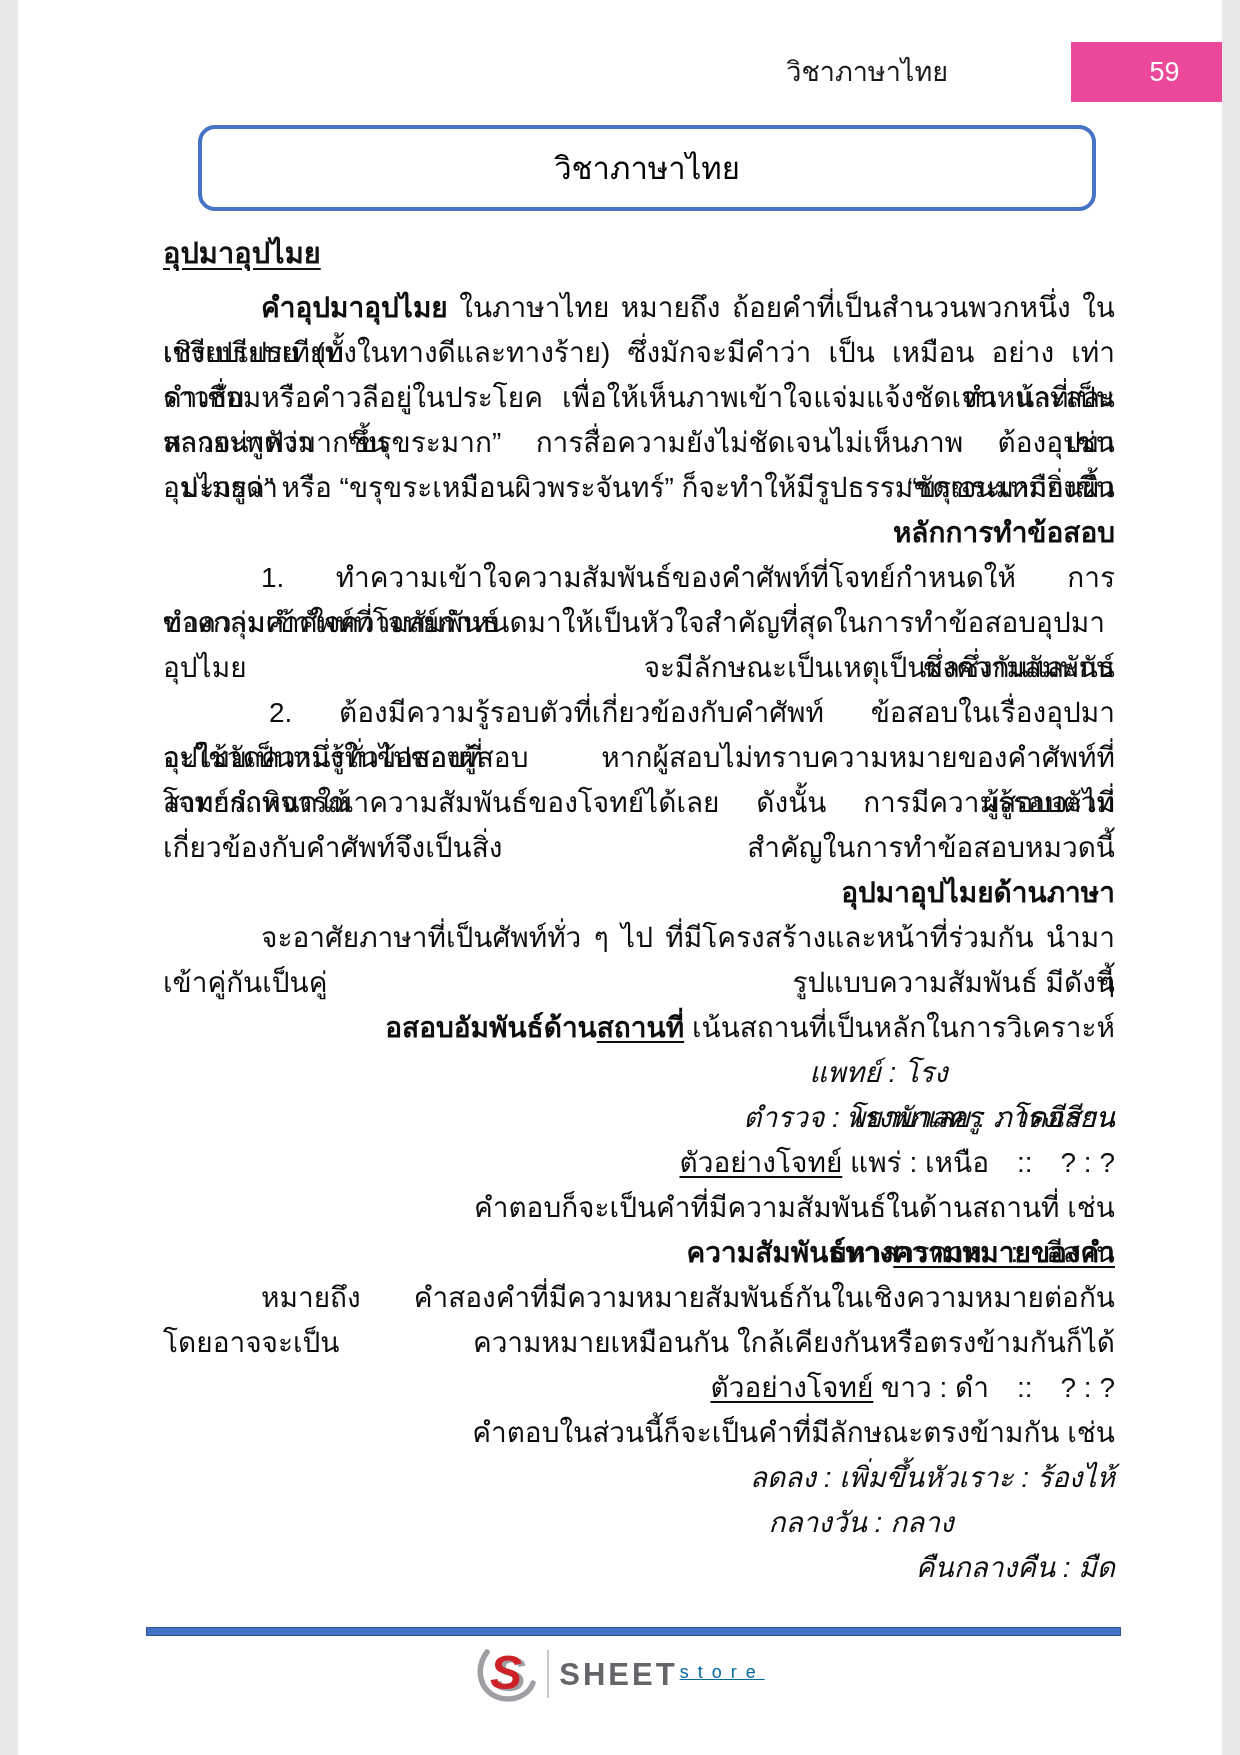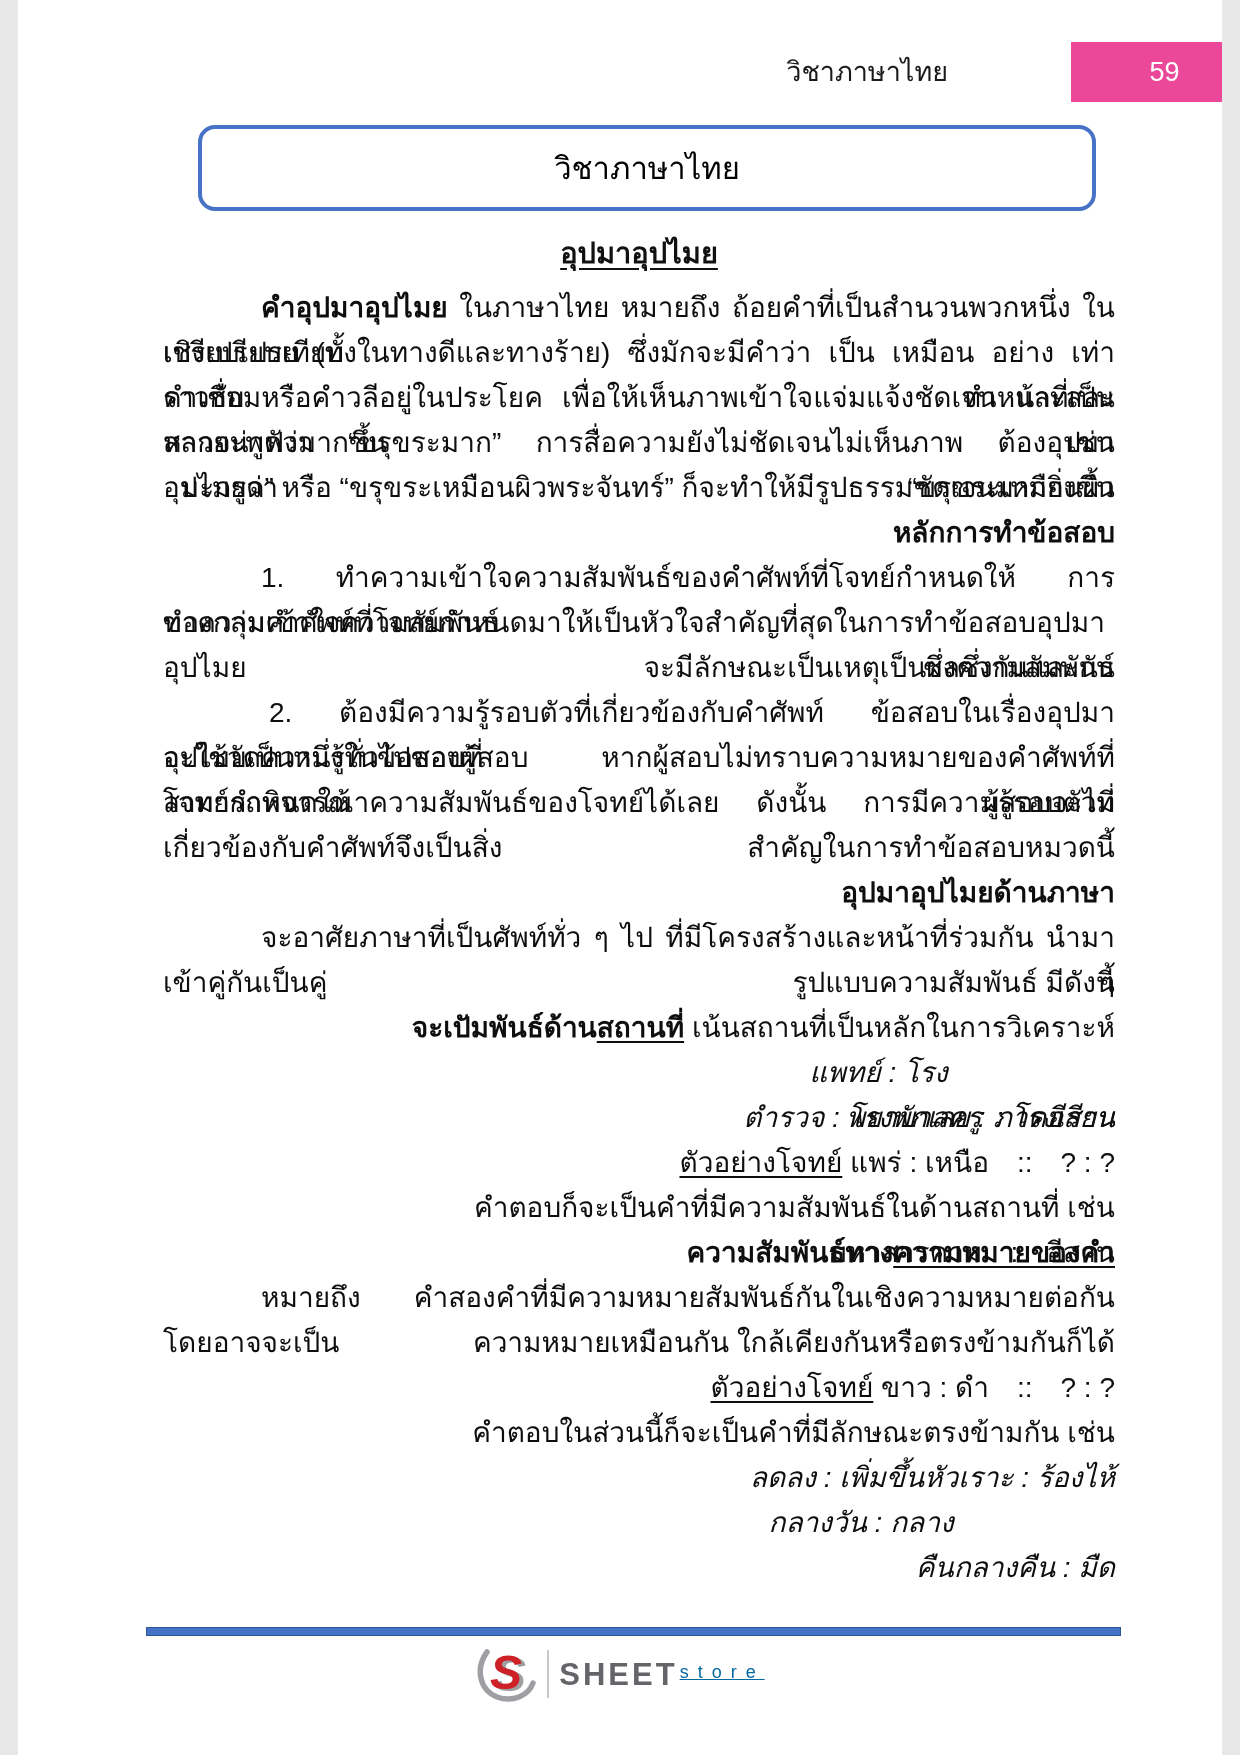--- a/index.html
+++ b/index.html
@@ -24,21 +24,21 @@
   .title-box {
     position:absolute; top:125px; left:180px; width:898px; height:86px;
     border:4.5px solid #4673C5; border-radius:17px;
     display:flex; align-items:center; justify-content:center;
     font-size:31px; color:#000;
   }
 
   
   .section-title {
     position:absolute; top:230px; left:145px; width:952px;
-    text-align:center; font-size:29px; font-weight:bold;
+    text-align:left; font-size:29px; font-weight:bold;
     text-decoration:underline; text-underline-offset:5px;
   }
 
   
   .content {
     position:absolute; top:285px; left:145px; width:952px;
     font-size:28px; color:#0e0e0e;
   }
   .line { height:45px; line-height:45px; white-space:normal;text-align:right; }
   .line .b { font-weight:bold; }
@@ -89,21 +89,21 @@
       <div class="line justify ind1"><span>1. ทำความเข้าใจความสัมพันธ์ของคำศัพท์ที่โจทย์กำหนดให้ การทำความเข้าใจความสัมพันธ์</span></div>
       <div class="line justify"><span>ของกลุ่มคำศัพท์ที่โจทย์กำหนดมาให้เป็นหัวใจสำคัญที่สุดในการทำข้อสอบอุปมาอุปไมย ซึ่งความสัมพันธ์</span></div>
       <div class="line"><span>จะมีลักษณะเป็นเหตุเป็นผลซึ่งกันและกัน</span></div>
       <div class="line justify ind2"><span>2. ต้องมีความรู้รอบตัวที่เกี่ยวข้องกับคำศัพท์ ข้อสอบในเรื่องอุปมาอุปไมยเป็นหนึ่งในข้อสอบที่</span></div>
       <div class="line justify"><span>จะใช้วัดความรู้ทั่วไปของผู้สอบ หากผู้สอบไม่ทราบความหมายของคำศัพท์ที่โจทย์กำหนดให้ ผู้สอบจะไม่</span></div>
       <div class="line justify"><span>สามารถพิจารณาความสัมพันธ์ของโจทย์ได้เลย ดังนั้น การมีความรู้รอบตัวที่เกี่ยวข้องกับคำศัพท์จึงเป็นสิ่ง</span></div>
       <div class="line"><span>สำคัญในการทำข้อสอบหมวดนี้</span></div>
       <div class="line ind1"><span class="b">อุปมาอุปไมยด้านภาษา</span></div>
       <div class="line justify ind1"><span>จะอาศัยภาษาที่เป็นศัพท์ทั่ว ๆ ไป ที่มีโครงสร้างและหน้าที่ร่วมกัน นำมาเข้าคู่กันเป็นคู่ ๆ</span></div>
       <div class="line"><span>รูปแบบความสัมพันธ์ มีดังนี้</span></div>
-      <div class="line ind1"><span class="b">จะเปัมพันธ์ด้าน</span><span class="b u">สถานที่</span><span> เน้นสถานที่เป็นหลักในการวิเคราะห์</span></div>
+      <div class="line ind1"><span class="b">อสอบอัมพันธ์ด้าน</span><span class="b u">สถานที่</span><span> เน้นสถานที่เป็นหลักในการวิเคราะห์</span></div>
       <div class="line pair"><span class="c1">แพทย์ : โรงพยาบาล</span><span class="c2">ครู : โรงเรียน</span></div>
       <div class="line pair"><span class="c1">ตำรวจ : โรงพัก</span><span class="c2">เลย : ภาคอีสาน</span></div>
       <div class="line ind1"><span class="u">ตัวอย่างโจทย์</span><span> แพร่ : เหนือ  ::  ? : ?</span></div>
       <div class="line ind1"><span>คำตอบก็จะเป็นคำที่มีความสัมพันธ์ในด้านสถานที่ เช่น มหาสารคาม  :  อีสาน</span></div>
       <div class="line ind1"><span class="b">ความสัมพันธ์ทาง</span><span class="b u">ความหมายของคำ</span></div>
       <div class="line justify ind1"><span>หมายถึง คำสองคำที่มีความหมายสัมพันธ์กันในเชิงความหมายต่อกัน โดยอาจจะเป็น</span></div>
       <div class="line"><span>ความหมายเหมือนกัน ใกล้เคียงกันหรือตรงข้ามกันก็ได้</span></div>
       <div class="line ind1"><span class="u">ตัวอย่างโจทย์</span><span> ขาว : ดำ  ::  ? : ?</span></div>
       <div class="line ind1"><span>คำตอบในส่วนนี้ก็จะเป็นคำที่มีลักษณะตรงข้ามกัน เช่น</span></div>
       <div class="line pair"><span class="c1">ลดลง : เพิ่มขึ้น</span><span class="c2">หัวเราะ : ร้องไห้</span></div>

